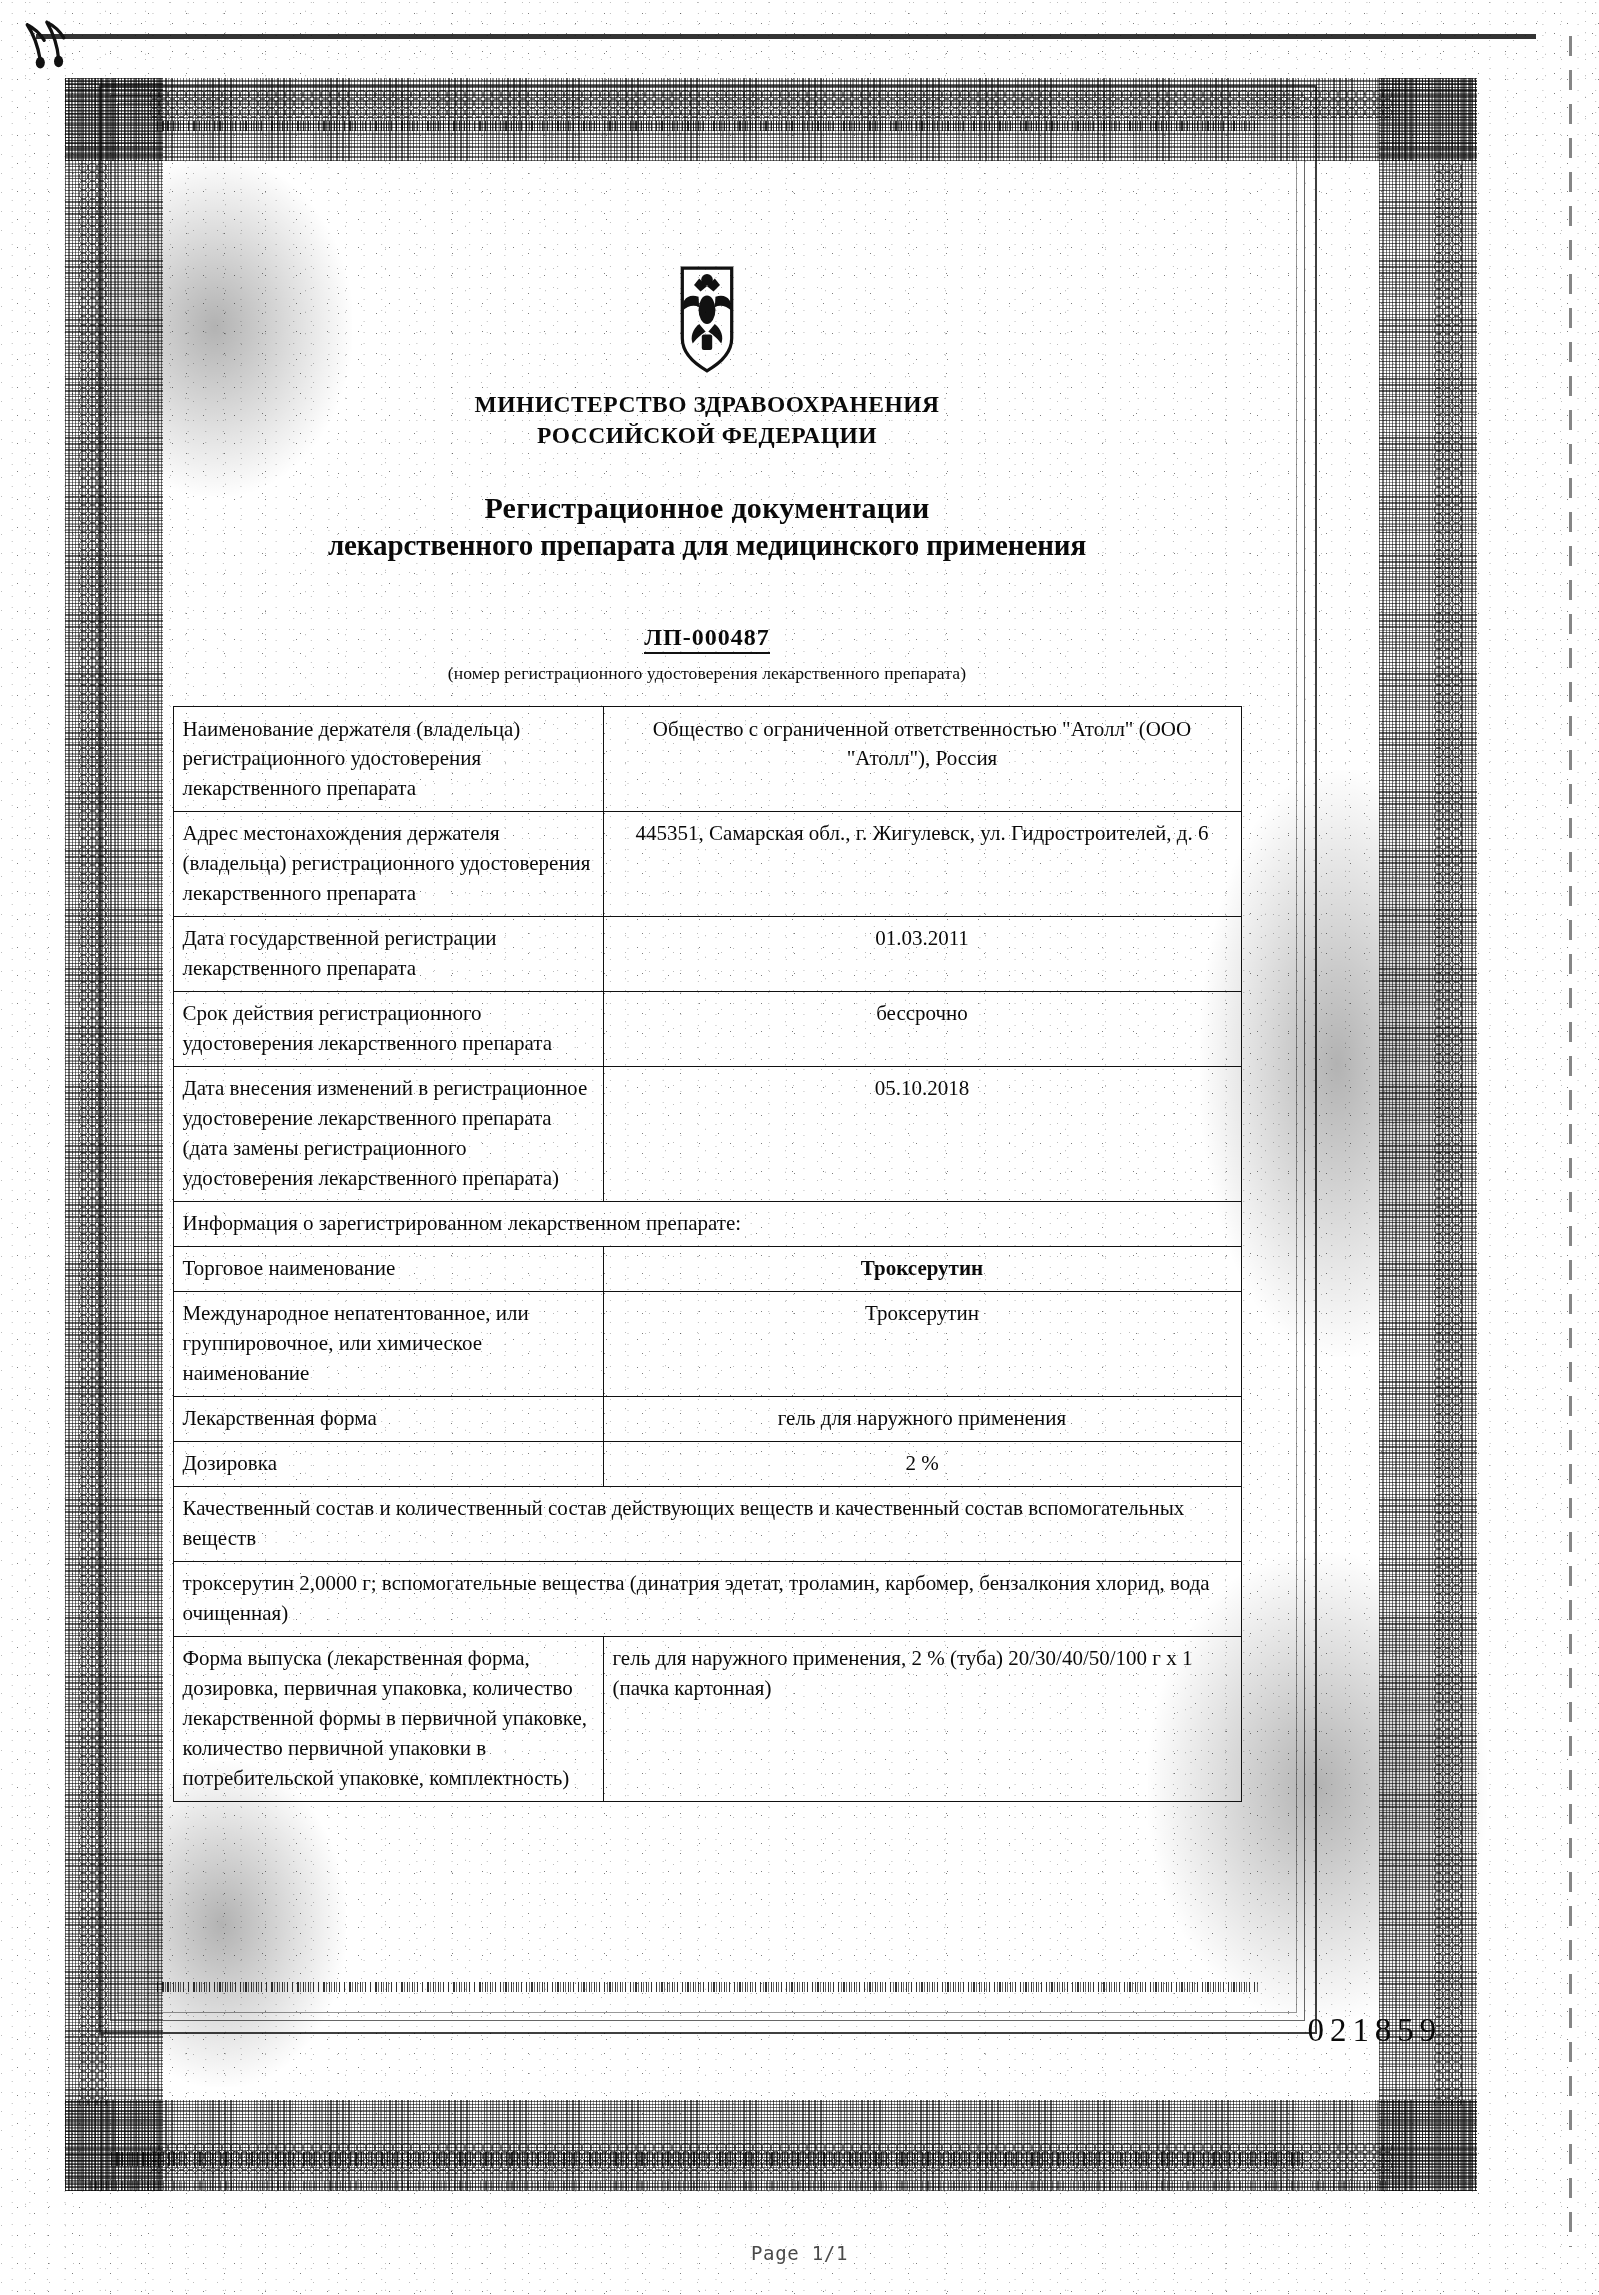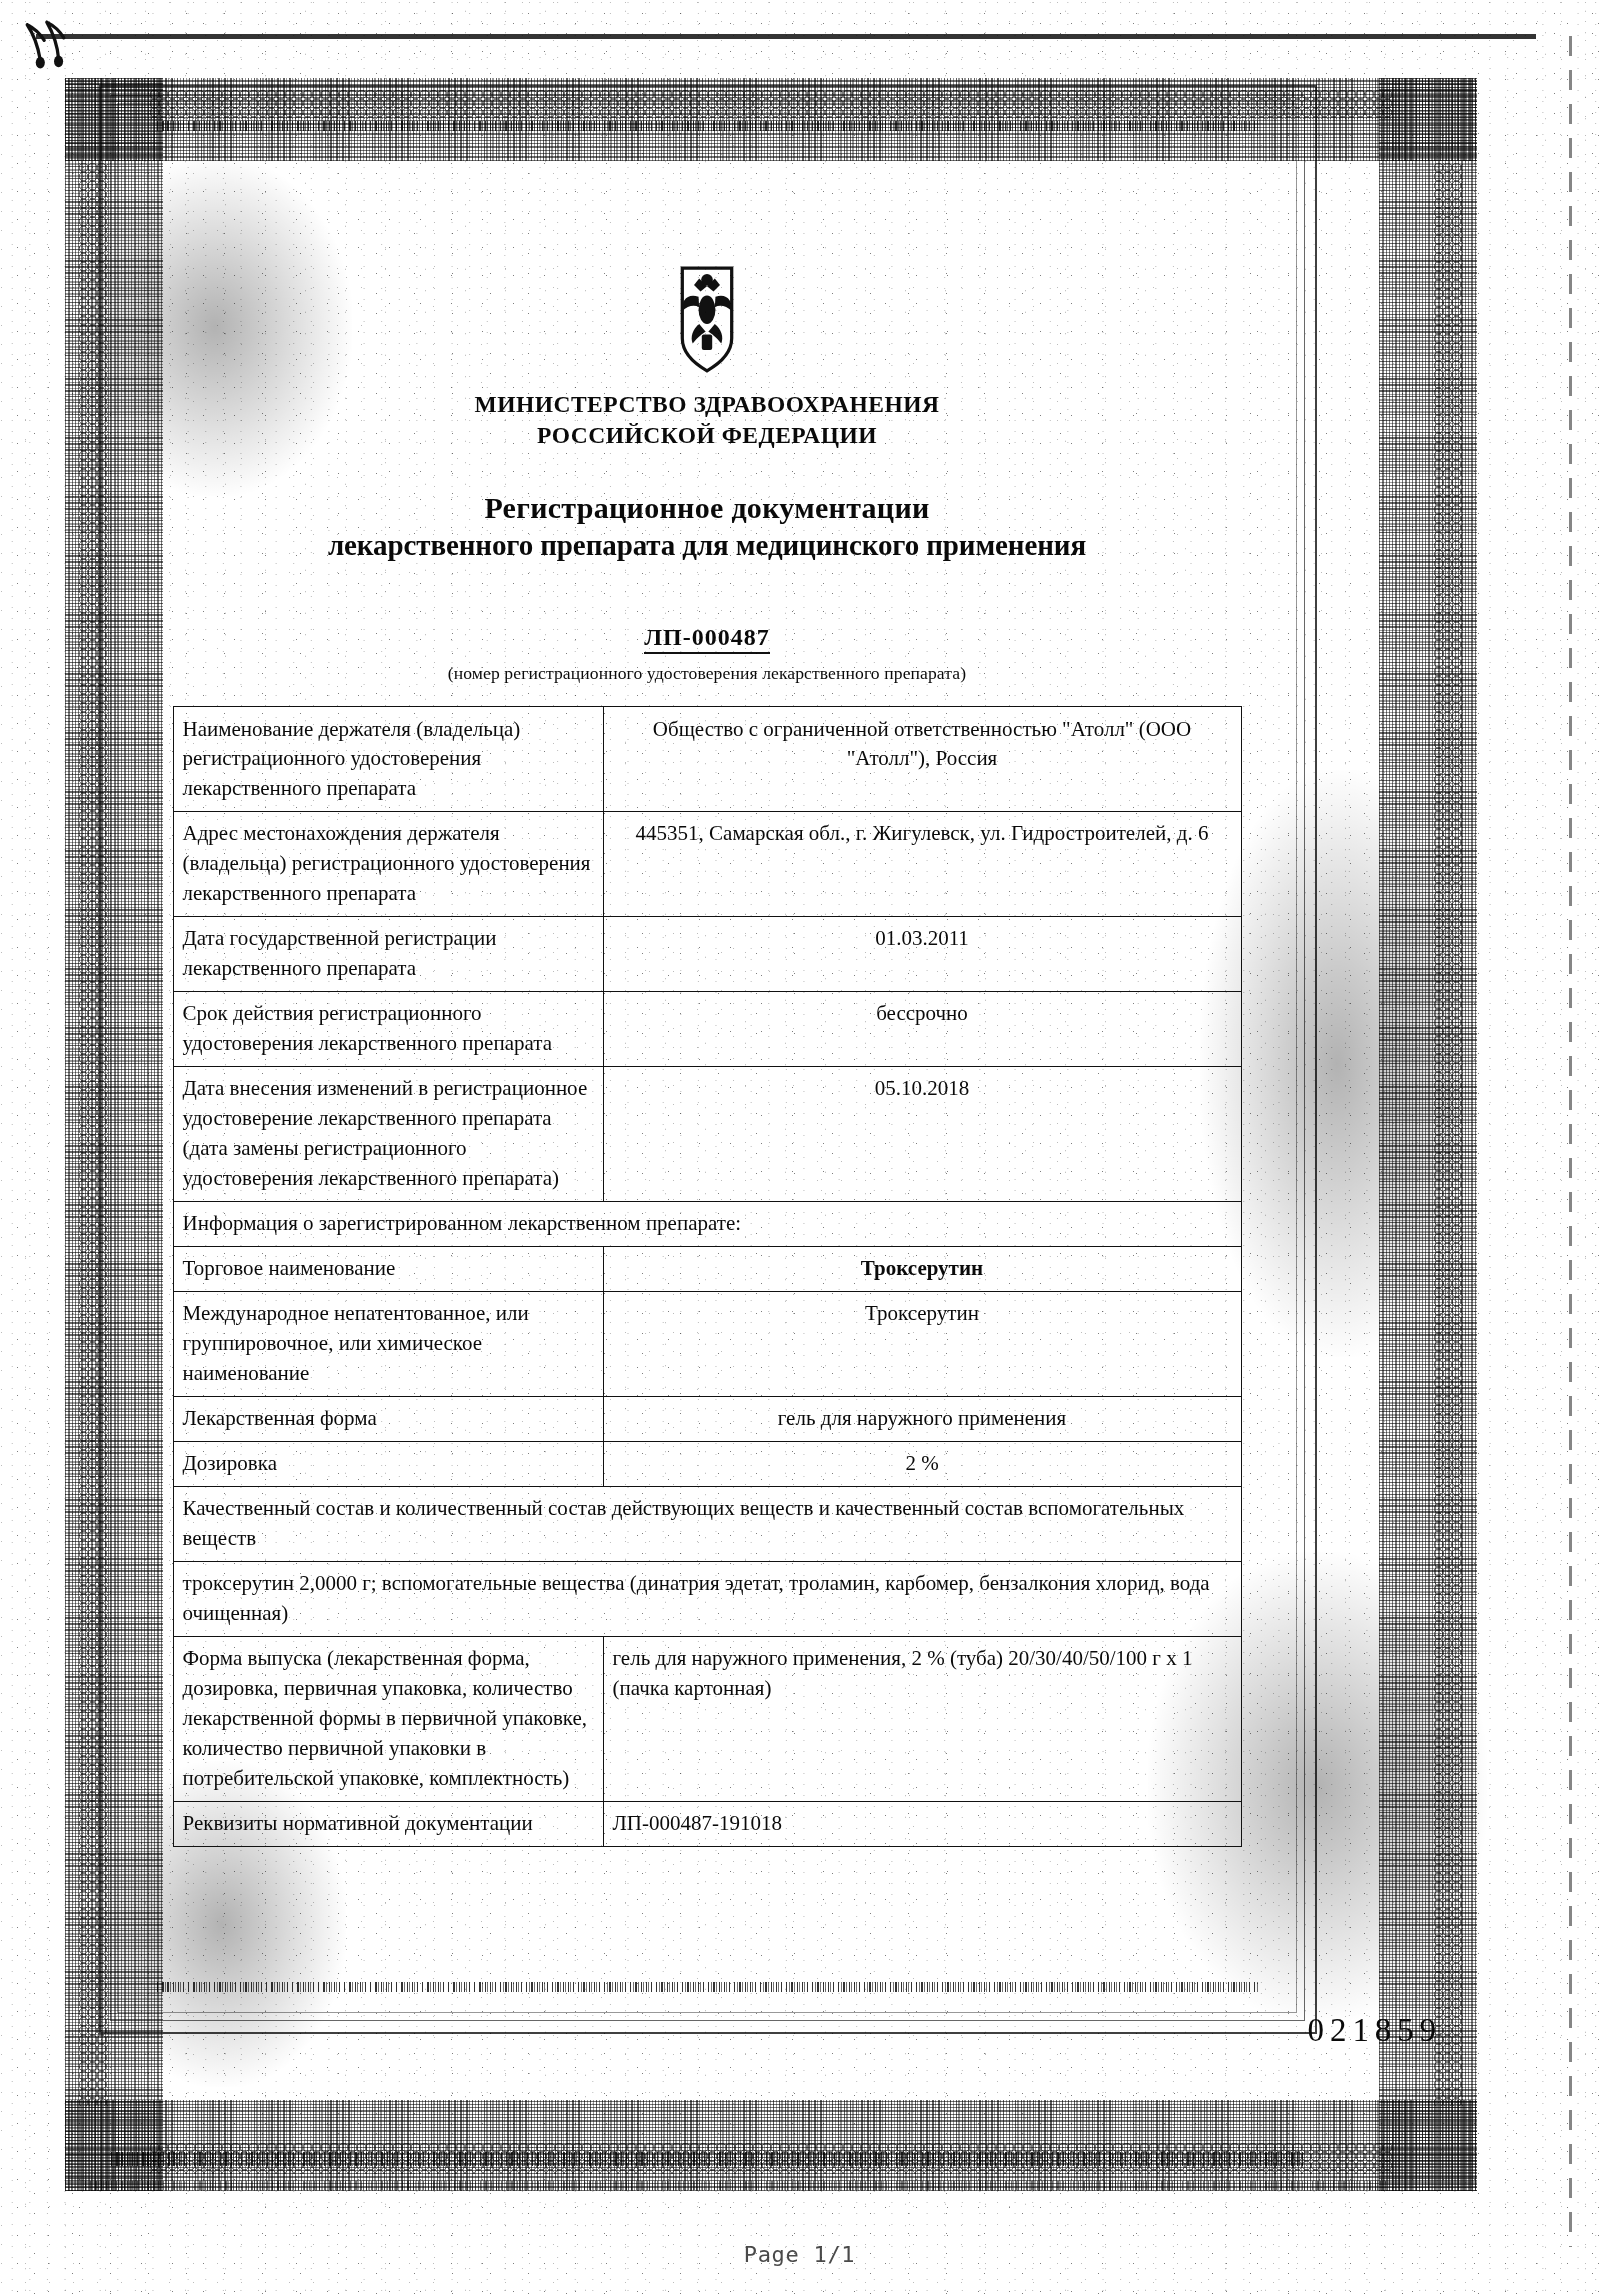--- a/index.html
+++ b/index.html
@@ -154,21 +154,21 @@
 
   .serial{
     position:absolute;right:157px;top:2012px;z-index:22;
     font-size:33px;letter-spacing:5.9px;font-weight:400;
     font-family:"Liberation Serif",serif;
   }
 
   .footer{
     position:absolute;left:0;right:0;top:2242px;text-align:center;z-index:22;
     font-family:"DejaVu Sans Mono","Liberation Mono",monospace;
-    font-size:22px;color:#4a4a4a;letter-spacing:0.7px;
+    font-size:19px;color:#4a4a4a;letter-spacing:0.7px;
   }
 
   
   .microtext{
     position:absolute;left:157px;width:1102px;height:10.4px;z-index:8;
     background-image:repeating-linear-gradient(90deg,
       rgba(0,0,0,.80) 0 1.3px, transparent 1.3px 2.6px,
       rgba(0,0,0,.55) 2.6px 3.3px, transparent 3.3px 5.2px);
   }
   .mt1{top:121px;}
@@ -291,24 +291,20 @@
       <tr>
         <td class="wide" colspan="2">Качественный состав и количественный состав действующих веществ и качественный состав вспомогательных веществ</td>
       </tr>
       <tr>
         <td class="wide" colspan="2">троксерутин 2,0000 г; вспомогательные вещества (динатрия эдетат, троламин, карбомер, бензалкония хлорид, вода очищенная)</td>
       </tr>
       <tr>
         <td class="lbl">Форма выпуска (лекарственная форма, дозировка, первичная упаковка, количество лекарственной формы в первичной упаковке, количество первичной упаковки в потребительской упаковке, комплектность)</td>
         <td class="val lft">гель для наружного применения, 2 % (туба) 20/30/40/50/100 г х 1 (пачка картонная)</td>
       </tr>
-      <tr>
-        <td class="lbl">Реквизиты нормативной документации</td>
-        <td class="val lft">ЛП-000487-191018</td>
-      </tr>
     </tbody>
   </table>
 
 </div>
 
 <div class="serial">021859</div>
 <div class="footer">Page 1/1</div>
 
 <div class="speckle"></div>
 <div class="speckle2"></div>

